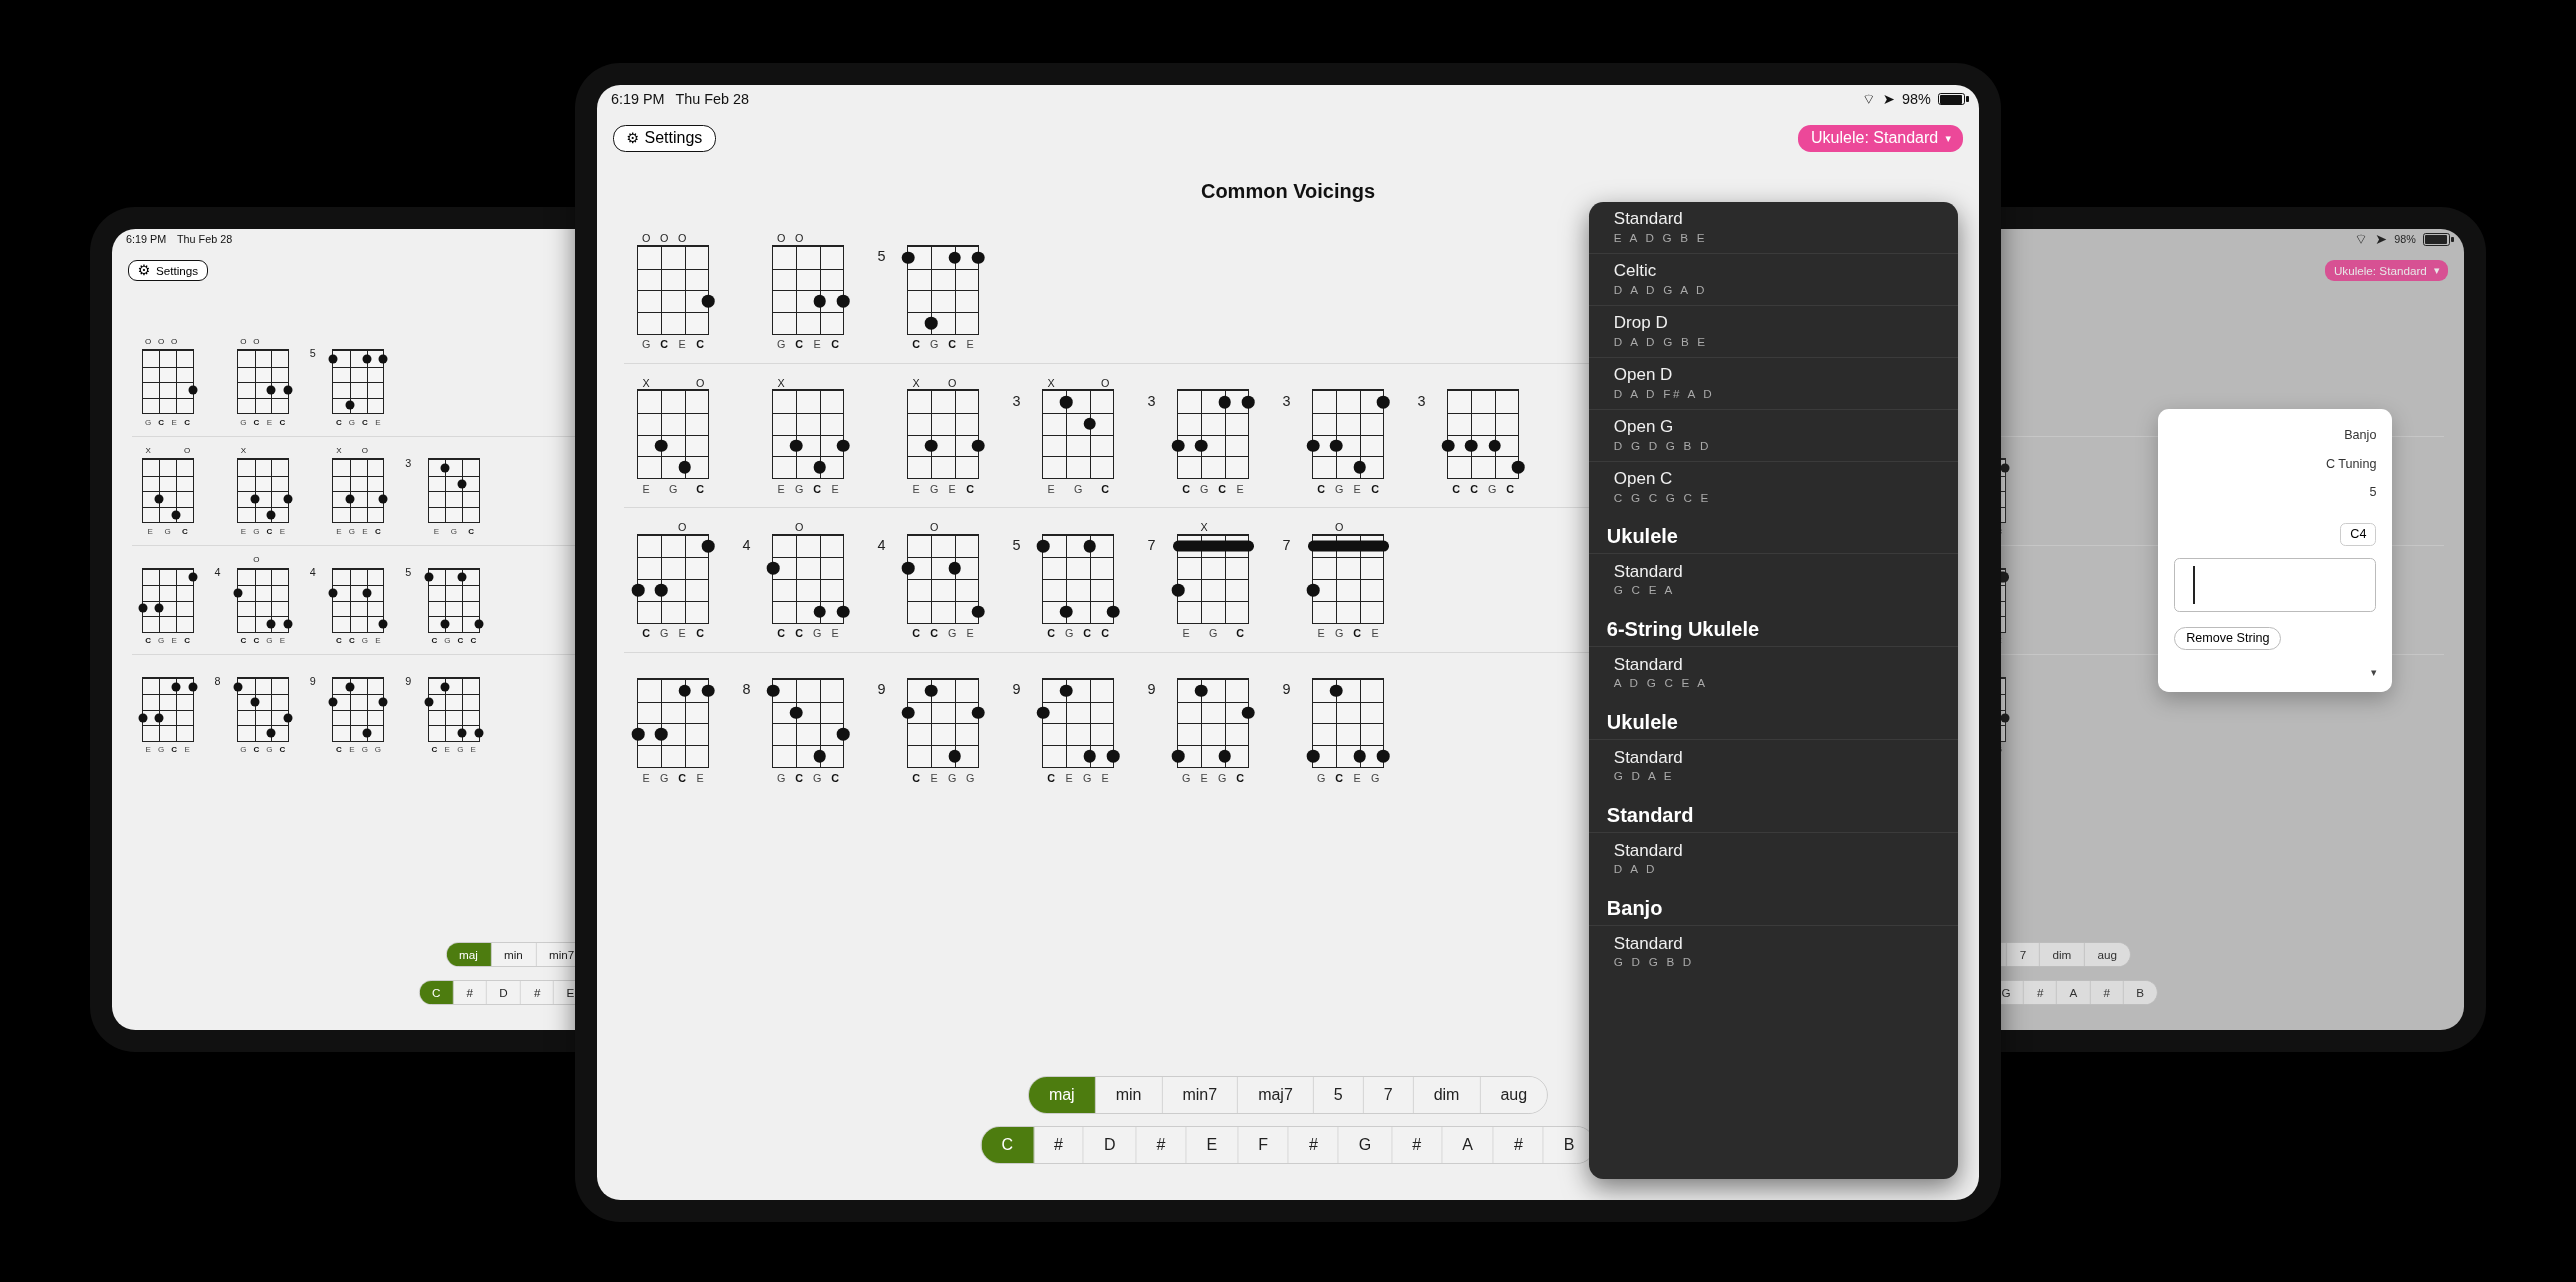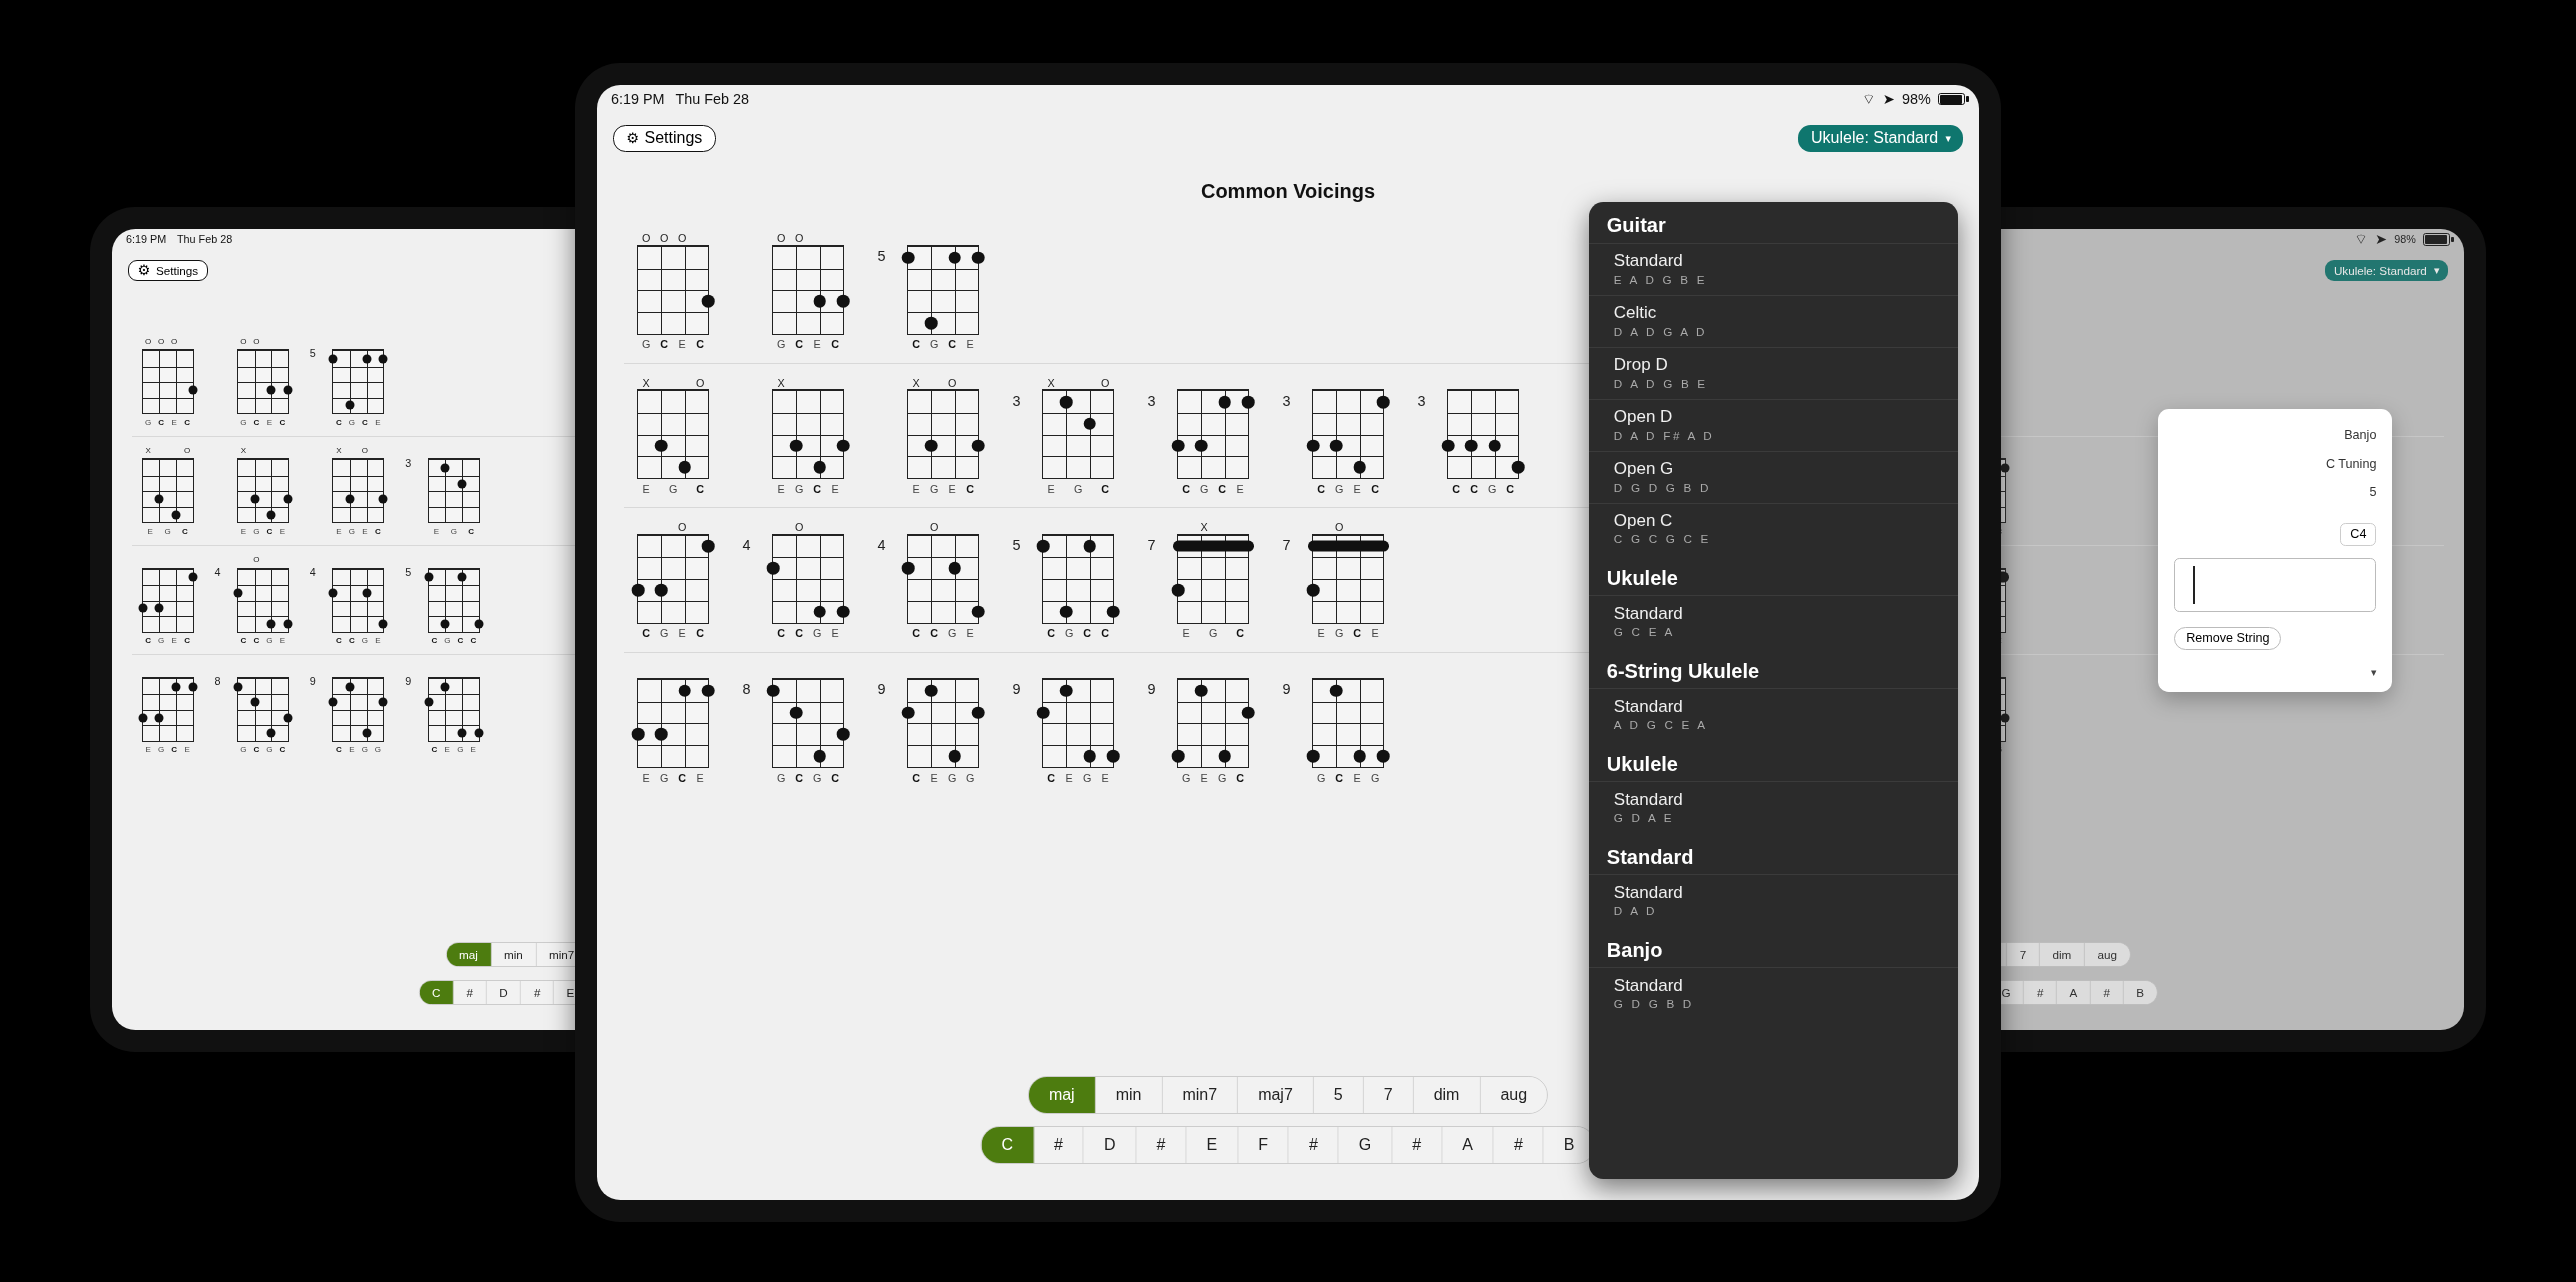--- a/index.html
+++ b/index.html
@@ -57,21 +57,21 @@
     display: flex; justify-content: space-between; padding: 0 16px;
   }
   .settings-btn {
     display:inline-flex; align-items:center; gap:5.4px;
     border:1.3px solid #111; border-radius: 12.6px;
     padding: 3.6px 12.6px; font-size: 16px; background:#fff;
   }
   .settings-btn .gear { font-size:14.4px; }
   .tuning-btn {
     display:inline-flex; align-items:center; gap:7.2px;
-    background:#0f766e; color:#fff; border-radius: 12.6px;
+    background:#ec4899; color:#fff; border-radius: 12.6px;
     padding: 3.6px 12.6px; font-size: 16px;
   }
   .tuning-btn .caret { font-size:10.8px; }
 
   
   .section-title {
     position:absolute; top: 95px; left:0; right:0; text-align:center;
     font-weight:600; font-size:20px; color:#111;
   }
 
@@ -1817,21 +1817,20 @@
           <div class="pill">F</div>
           <div class="pill">#</div>
           <div class="pill">G</div>
           <div class="pill">#</div>
           <div class="pill">A</div>
           <div class="pill">#</div>
           <div class="pill">B</div>
         </div>
 
       <div class="tuning-menu" id="tuning-menu">
-          <div class="group-title">Guitar</div>
           <div class="item">
             <div class="name">Standard</div>
             <div class="notes-line">E A D G B E</div>
           </div>
           <div class="item">
             <div class="name">Celtic</div>
             <div class="notes-line">D A D G A D</div>
           </div>
           <div class="item">
             <div class="name">Drop D</div>

